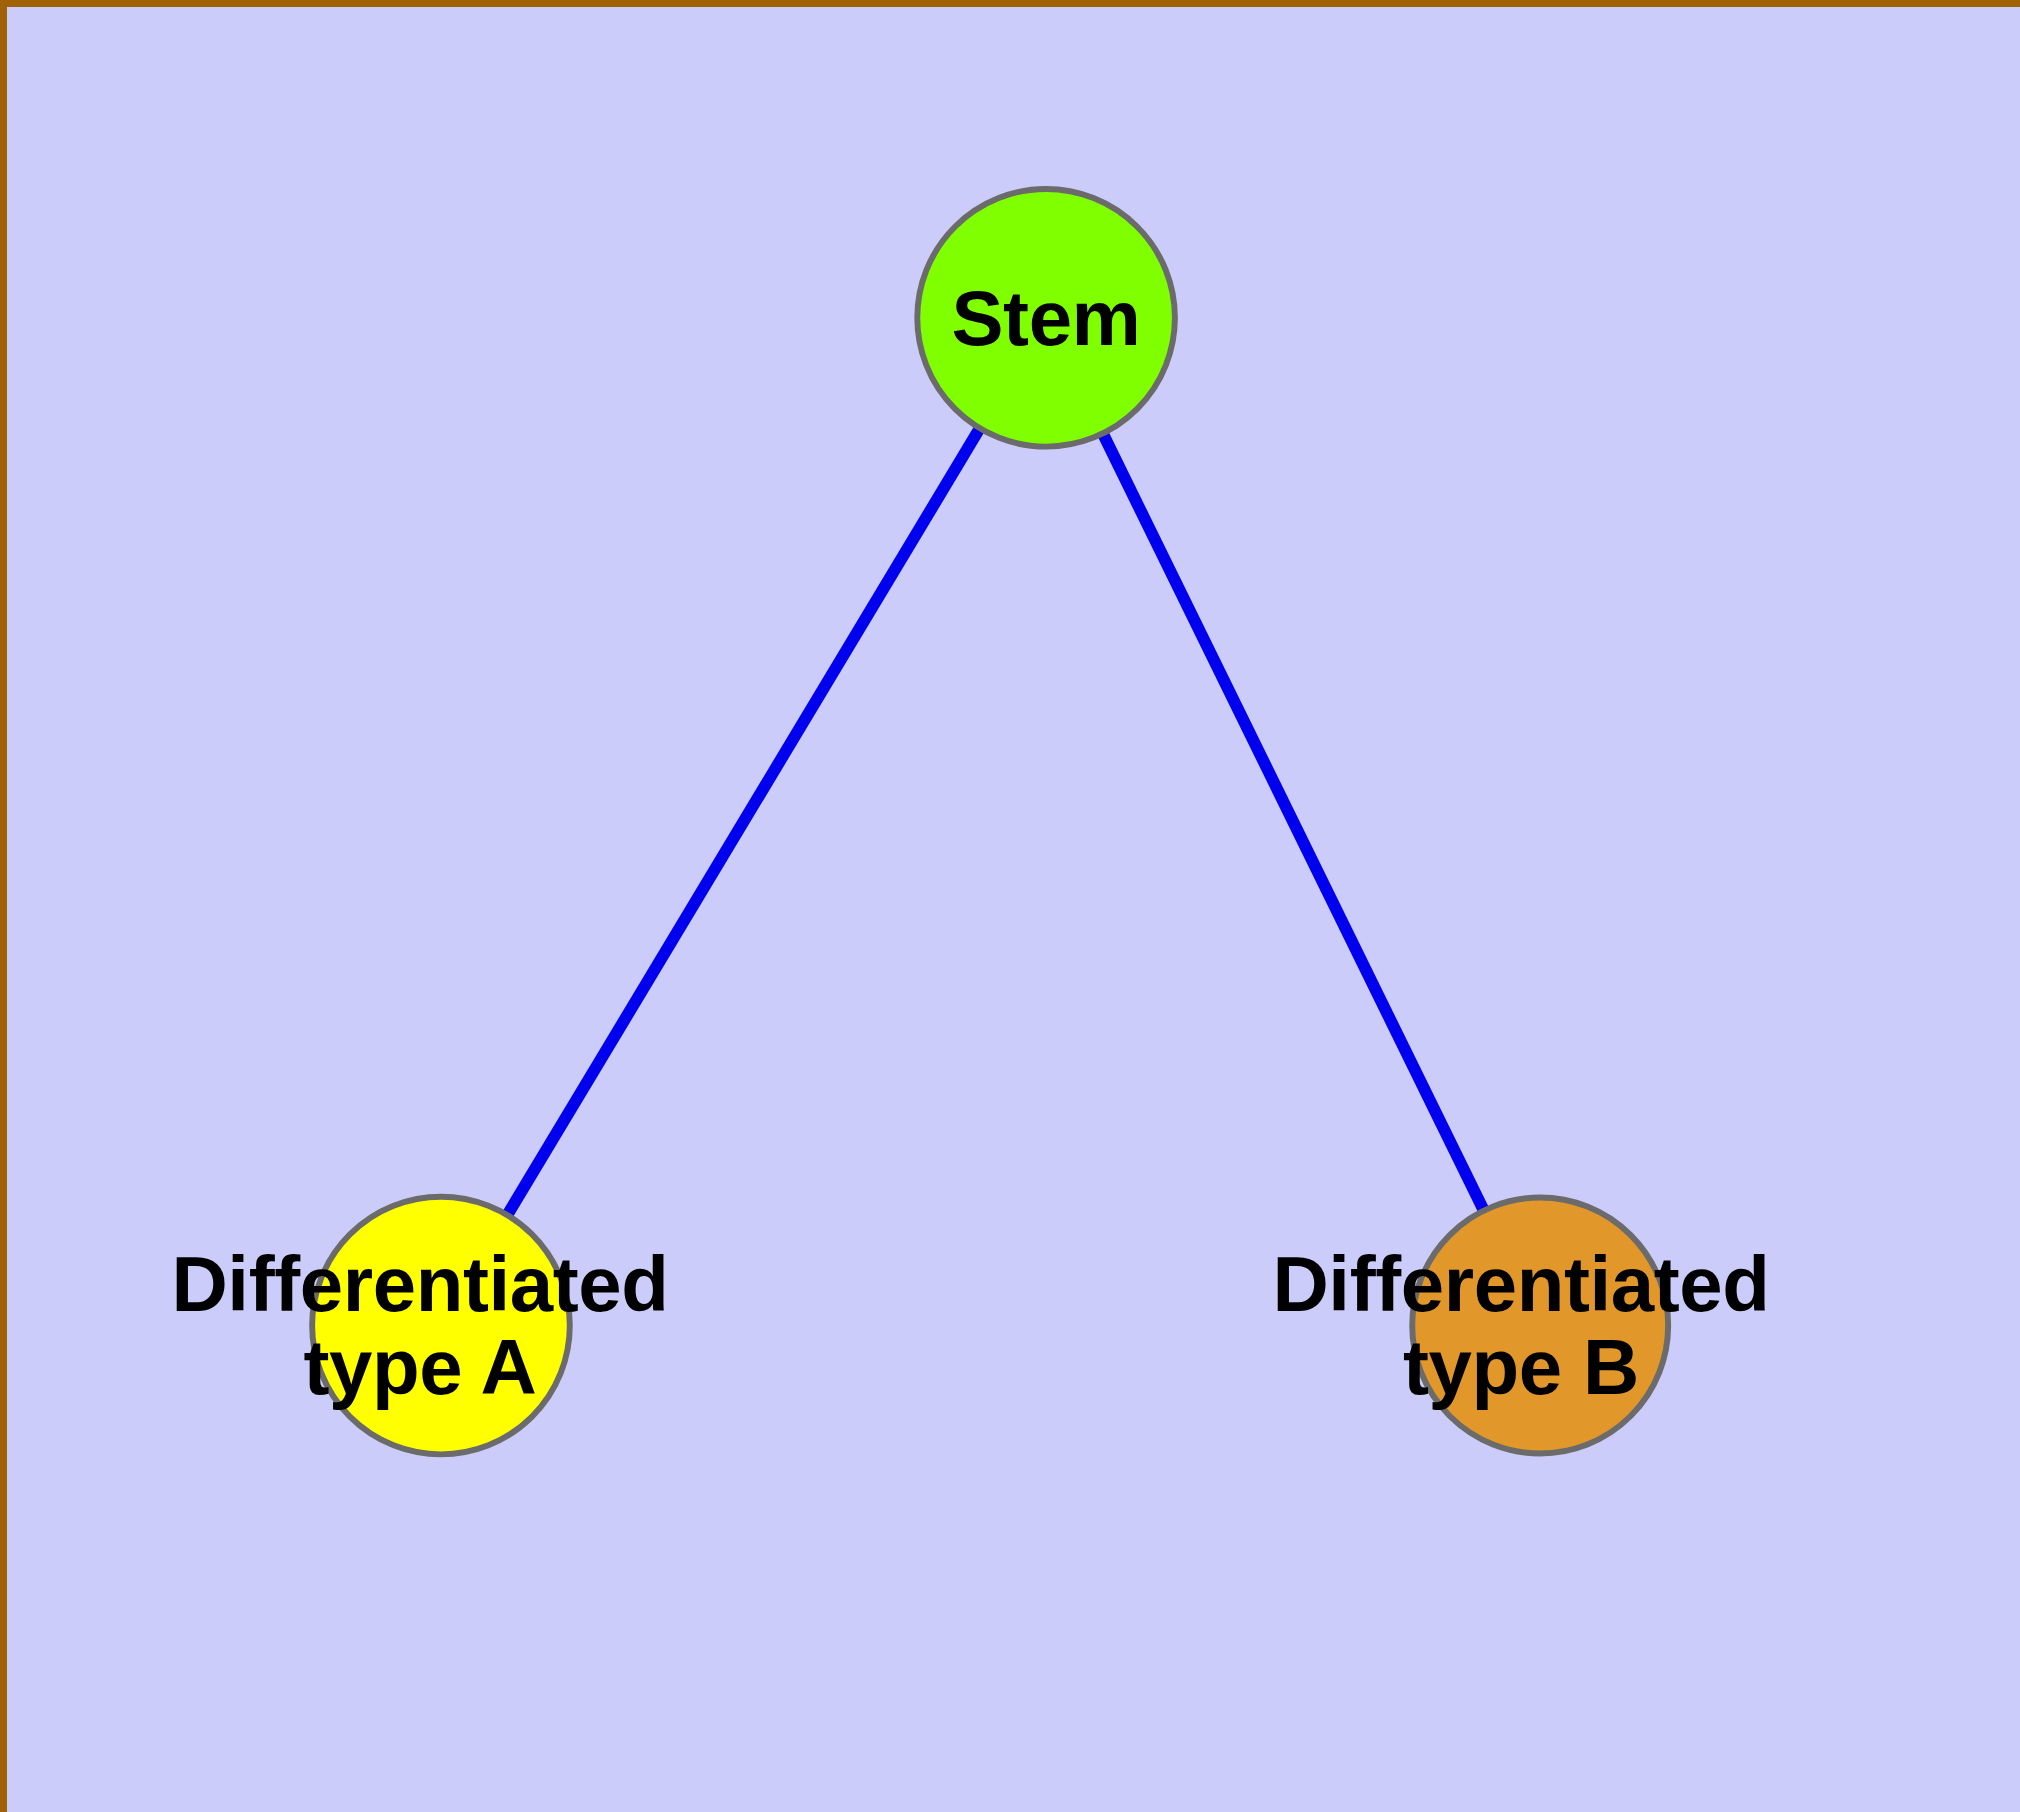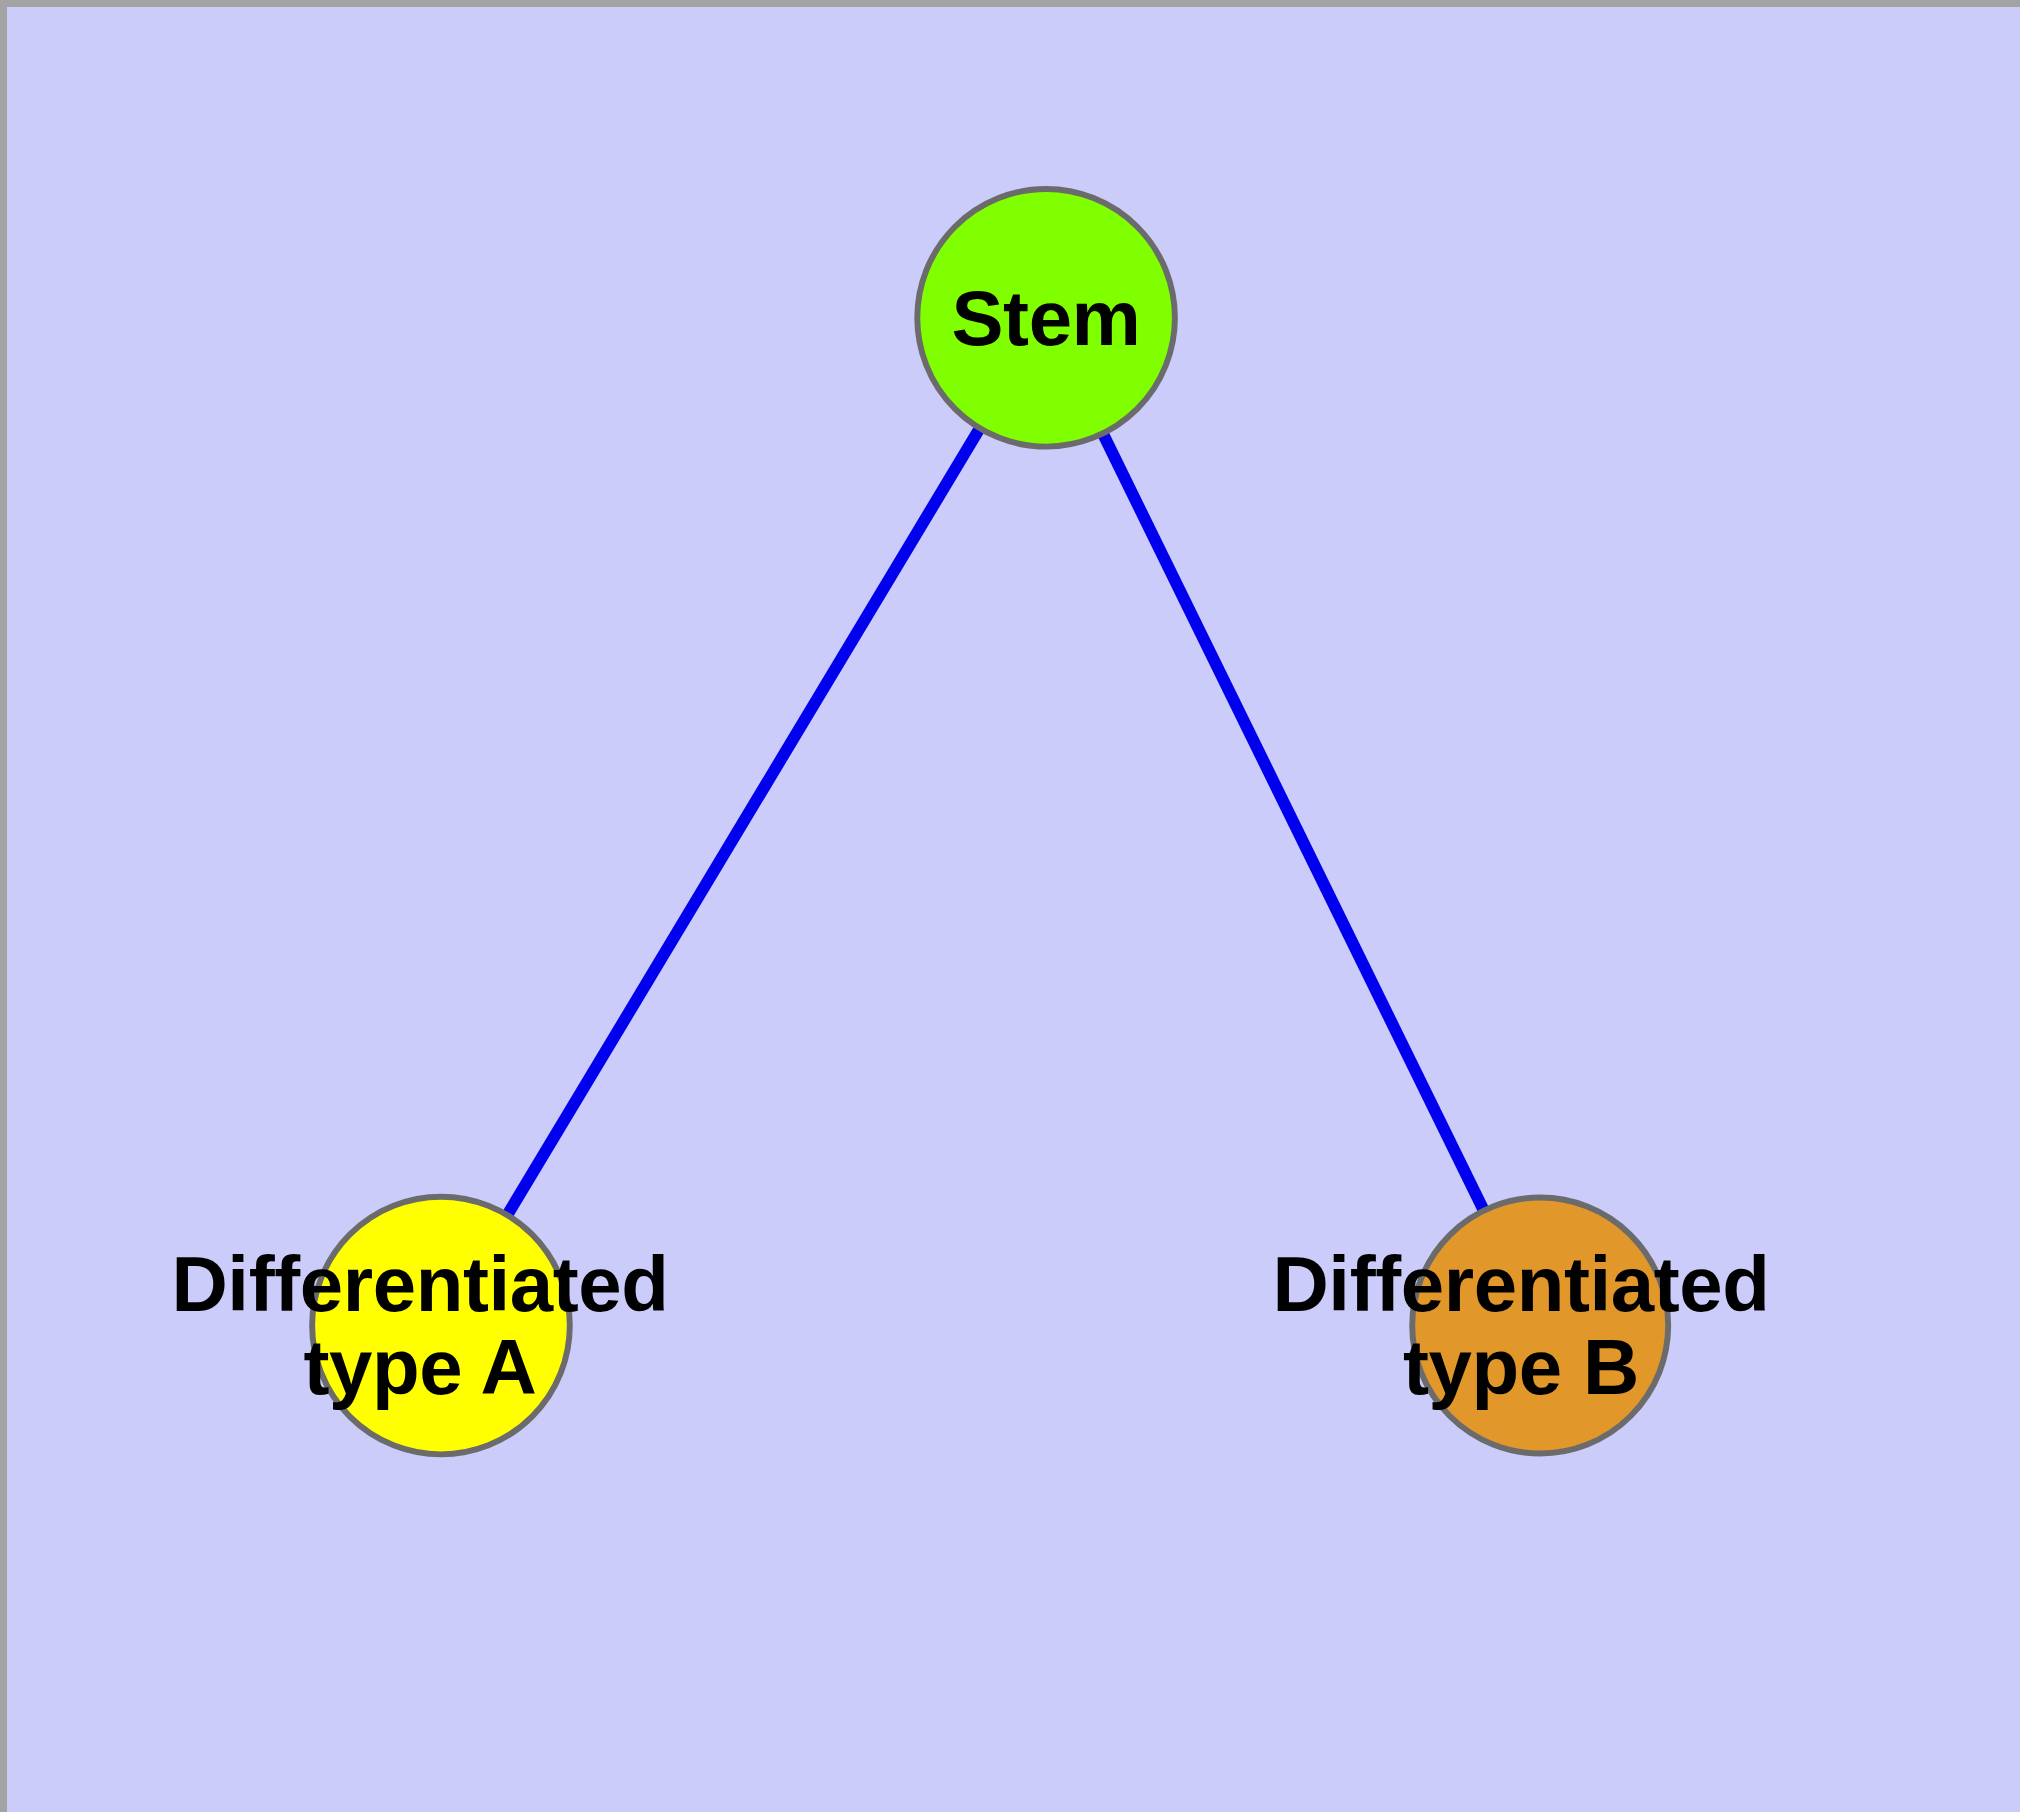--- a/index.html
+++ b/index.html
@@ -52,21 +52,21 @@
     text-align: center;
     white-space: pre;
     letter-spacing: -0.4px;
     transform: translate(-50%, -50%);
     pointer-events: none;
   }
 </style>
 </head>
 <body>
 
-<div id="canvas" style="background: #a3a3a3;">
+<div id="canvas" style="background: #a16207;">
 
   <div id="plot-background" style="background: rgb(204, 204, 250);"></div>
 
   <svg id="graph-svg" viewBox="0 0 2384 2138" xmlns="http://www.w3.org/2000/svg">
     <g id="edges-group">
         <line x1="1156.7779269237274" y1="503.59530096314876" x2="597.2220730762726" y2="1435.4046990368513" class="edge-line" stroke="#0000ee" stroke-width="14"></line>
         <line x1="1300.0379080350306" y1="509.6810851692132" x2="1751.402344685203" y2="1430.216788731915" class="edge-line" stroke="#0000ee" stroke-width="14"></line>
       </g>
     <g id="nodes-group">
         <circle cx="1234" cy="375" r="152" class="node-circle" fill="#7fff00" stroke="#6b6b6b"></circle>

